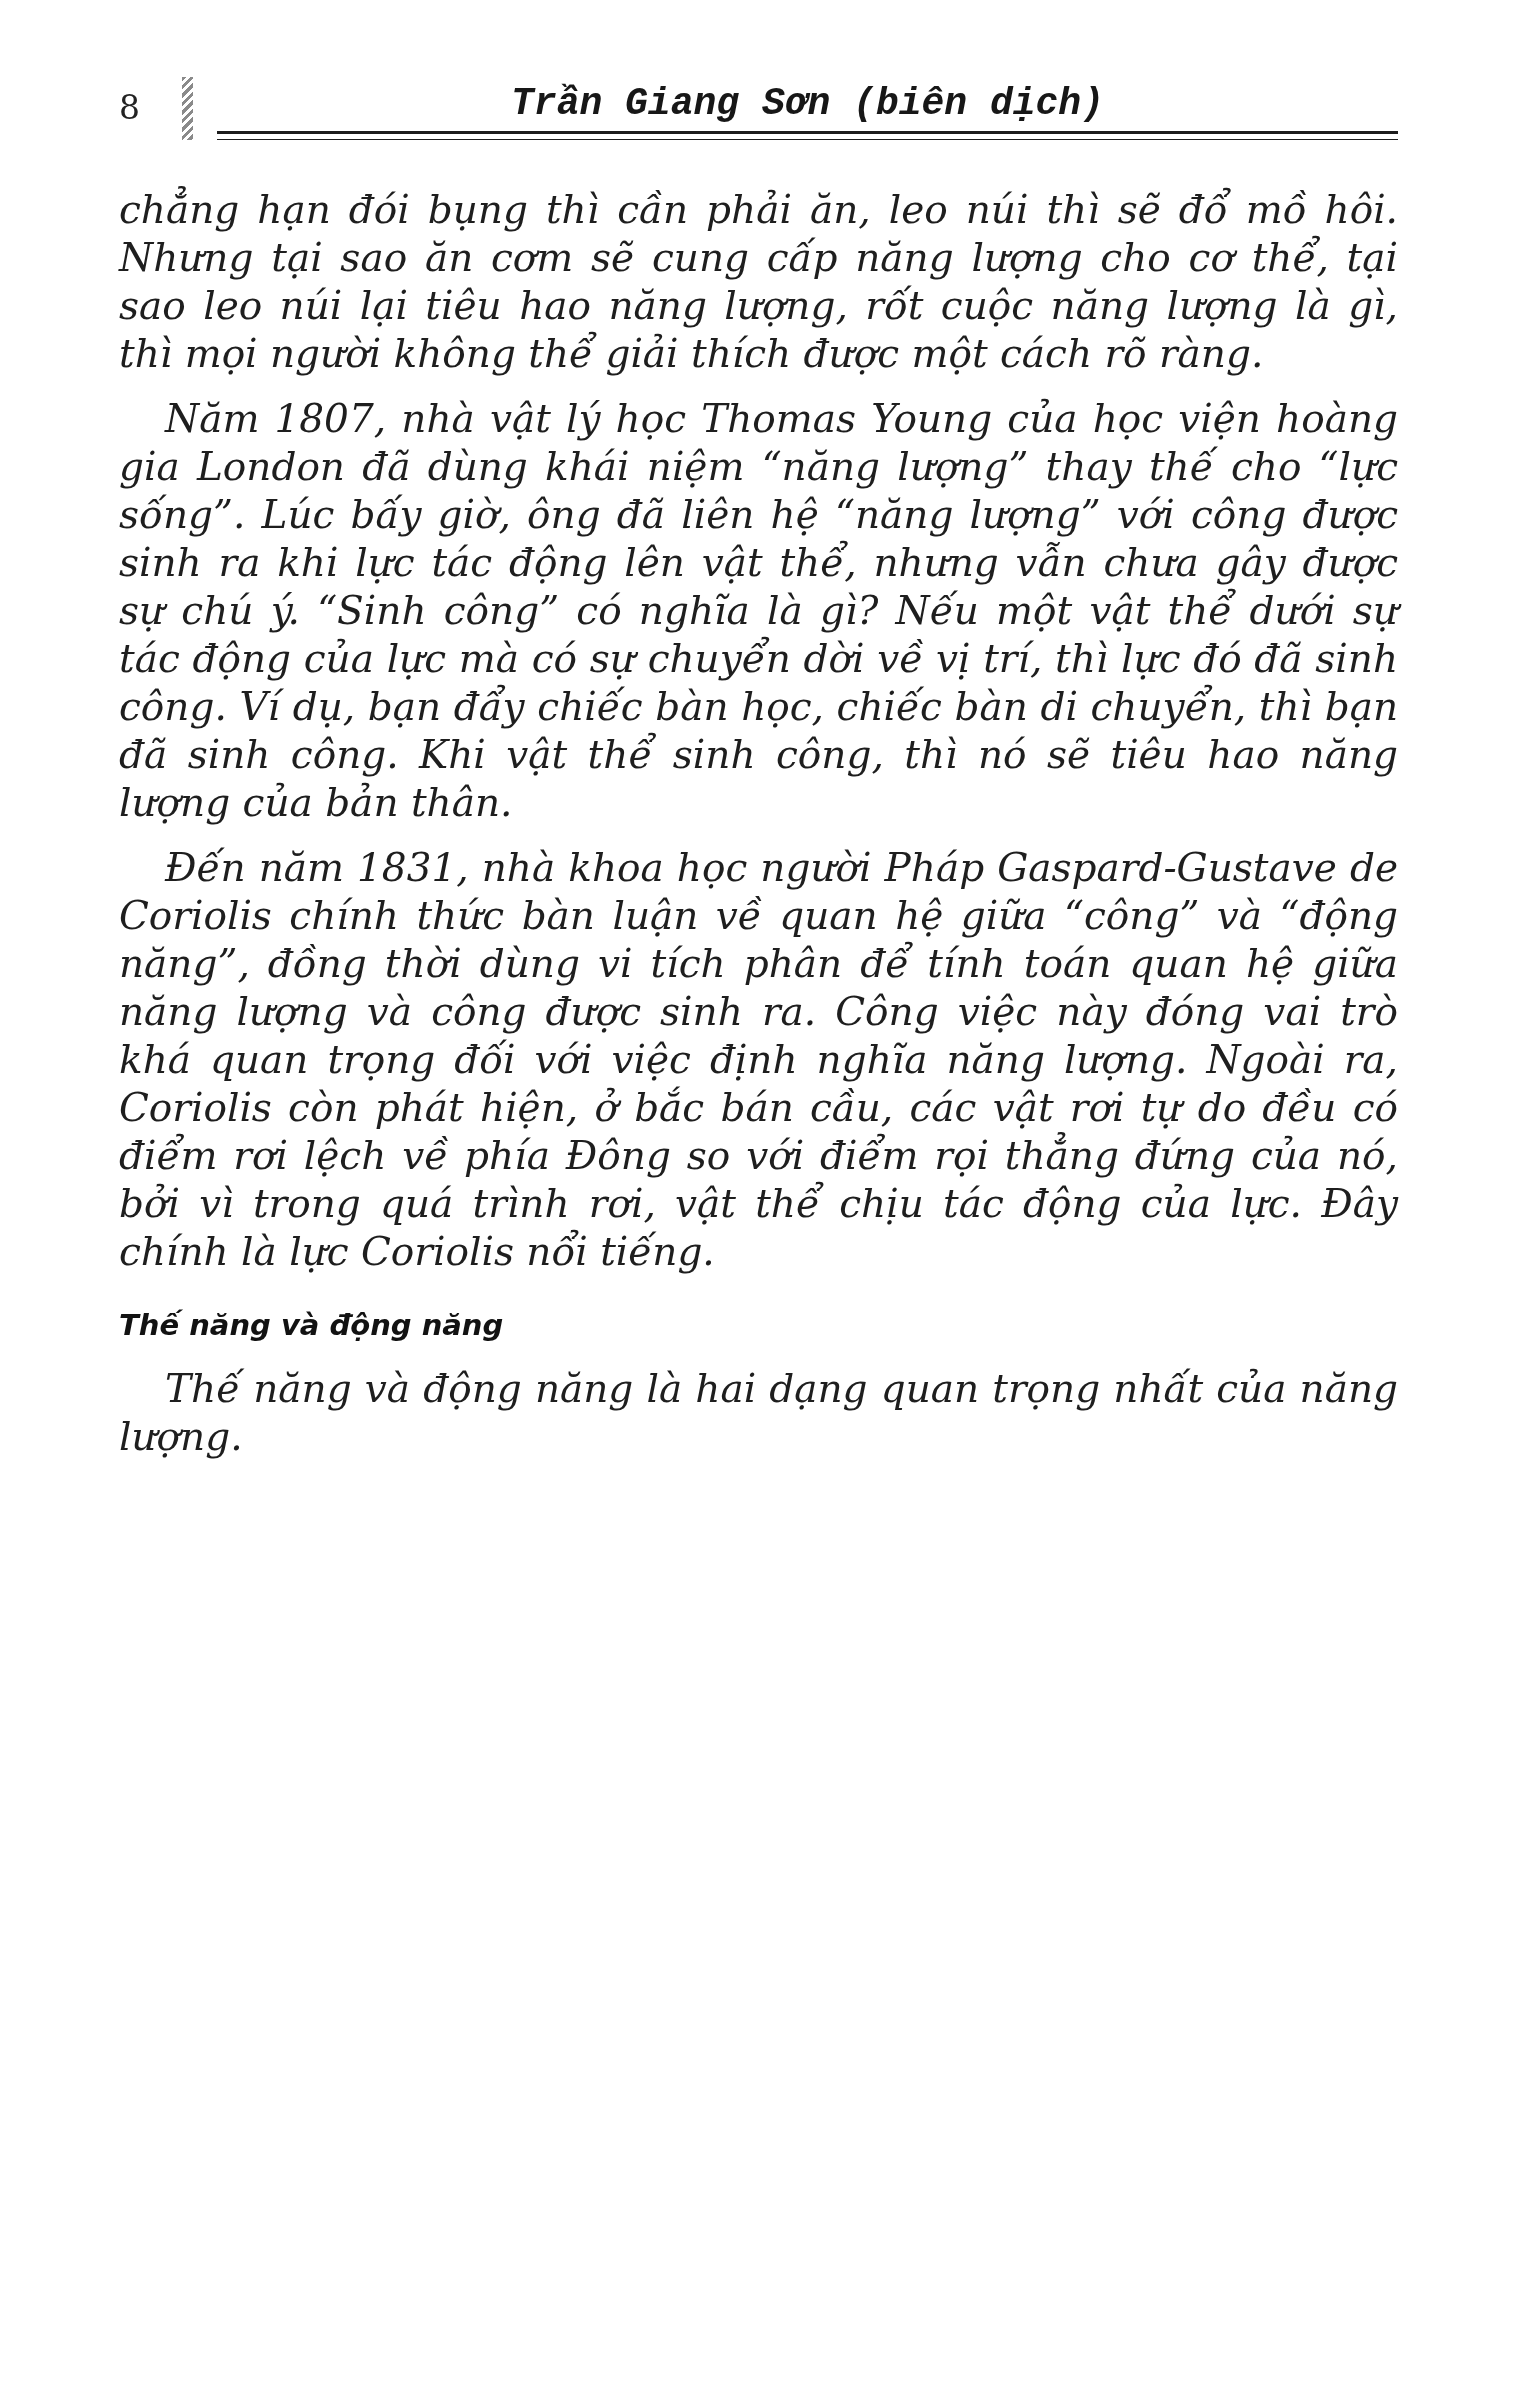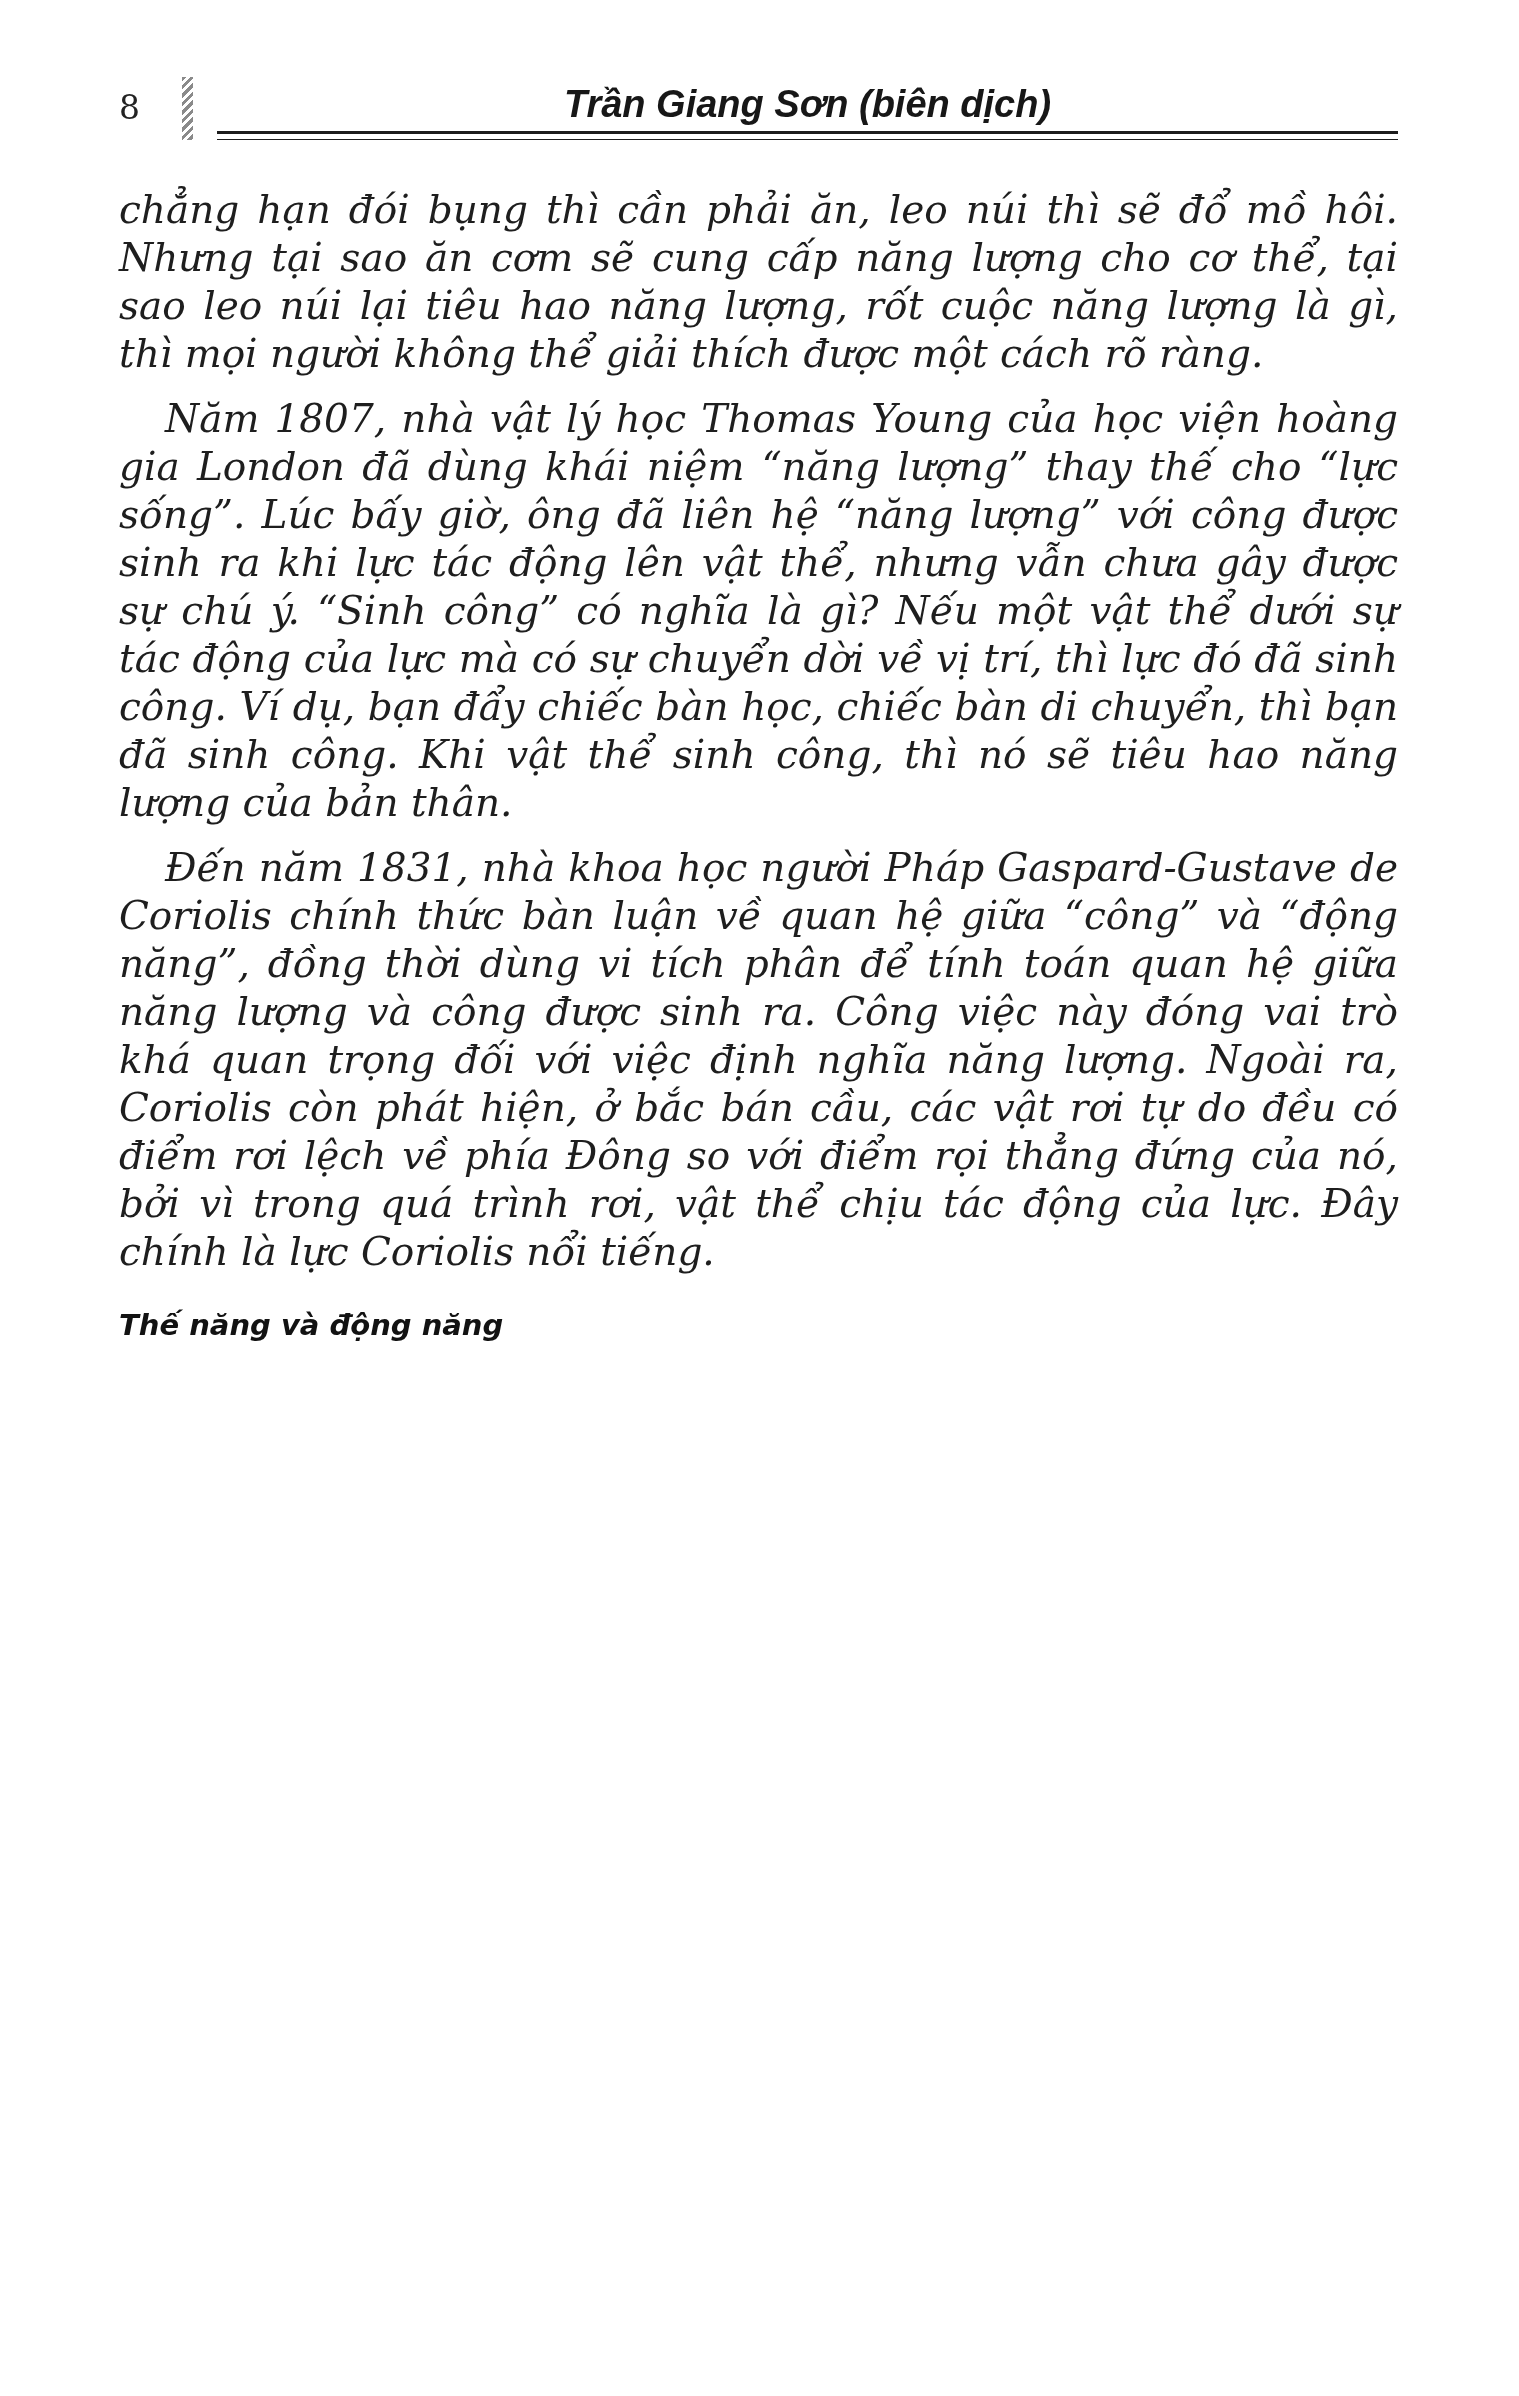--- a/index.html
+++ b/index.html
@@ -37,21 +37,21 @@
       135deg,
       #8a8a8a 0px, #8a8a8a 3px,
       #ffffff 3px, #ffffff 6px
     );
   }
   .header-right {
     flex: 1;
     text-align: center;
   }
   .header-title {
-    font-family: Liberation Sans, sans-serif;
+    font-family: Liberation Mono, monospace;
     font-style: italic;
     font-weight: 700;
     font-size: 38px;
     line-height: 1;
     margin-bottom: 8px;
     color: #171717;
   }
   .header-rule {
     height: 5px;
     border-top: 3px solid #1c1c1c;
@@ -100,17 +100,18 @@
   <main class="page-body">
 
     <p class="para">chẳng hạn đói bụng thì cần phải ăn, leo núi thì sẽ đổ mồ hôi. Nhưng tại sao ăn cơm sẽ cung cấp năng lượng cho cơ thể, tại sao leo núi lại tiêu hao năng lượng, rốt cuộc năng lượng là gì, thì mọi người không thể giải thích được một cách rõ ràng.</p>
 
     <p class="para indent">Năm 1807, nhà vật lý học Thomas Young của học viện hoàng gia London đã dùng khái niệm “năng lượng” thay thế cho “lực sống”. Lúc bấy giờ, ông đã liên hệ “năng lượng” với công được sinh ra khi lực tác động lên vật thể, nhưng vẫn chưa gây được sự chú ý. “Sinh công” có nghĩa là gì? Nếu một vật thể dưới sự tác động của lực mà có sự chuyển dời về vị trí, thì lực đó đã sinh công. Ví dụ, bạn đẩy chiếc bàn học, chiếc bàn di chuyển, thì bạn đã sinh công. Khi vật thể sinh công, thì nó sẽ tiêu hao năng lượng của bản thân.</p>
 
     <p class="para indent">Đến năm 1831, nhà khoa học người Pháp Gaspard-Gustave de Coriolis chính thức bàn luận về quan hệ giữa “công” và “động năng”, đồng thời dùng vi tích phân để tính toán quan hệ giữa năng lượng và công được sinh ra. Công việc này đóng vai trò khá quan trọng đối với việc định nghĩa năng lượng. Ngoài ra, Coriolis còn phát hiện, ở bắc bán cầu, các vật rơi tự do đều có điểm rơi lệch về phía Đông so với điểm rọi thẳng đứng của nó, bởi vì trong quá trình rơi, vật thể chịu tác động của lực. Đây chính là lực Coriolis nổi tiếng.</p>
 
     <h2 class="section-heading">Thế năng và động năng</h2>
 
+    <p class="para indent">Thế năng và động năng là hai dạng quan trọng nhất của năng lượng.</p>
 
   </main>
 
 </div>
 
 
 </body></html>

